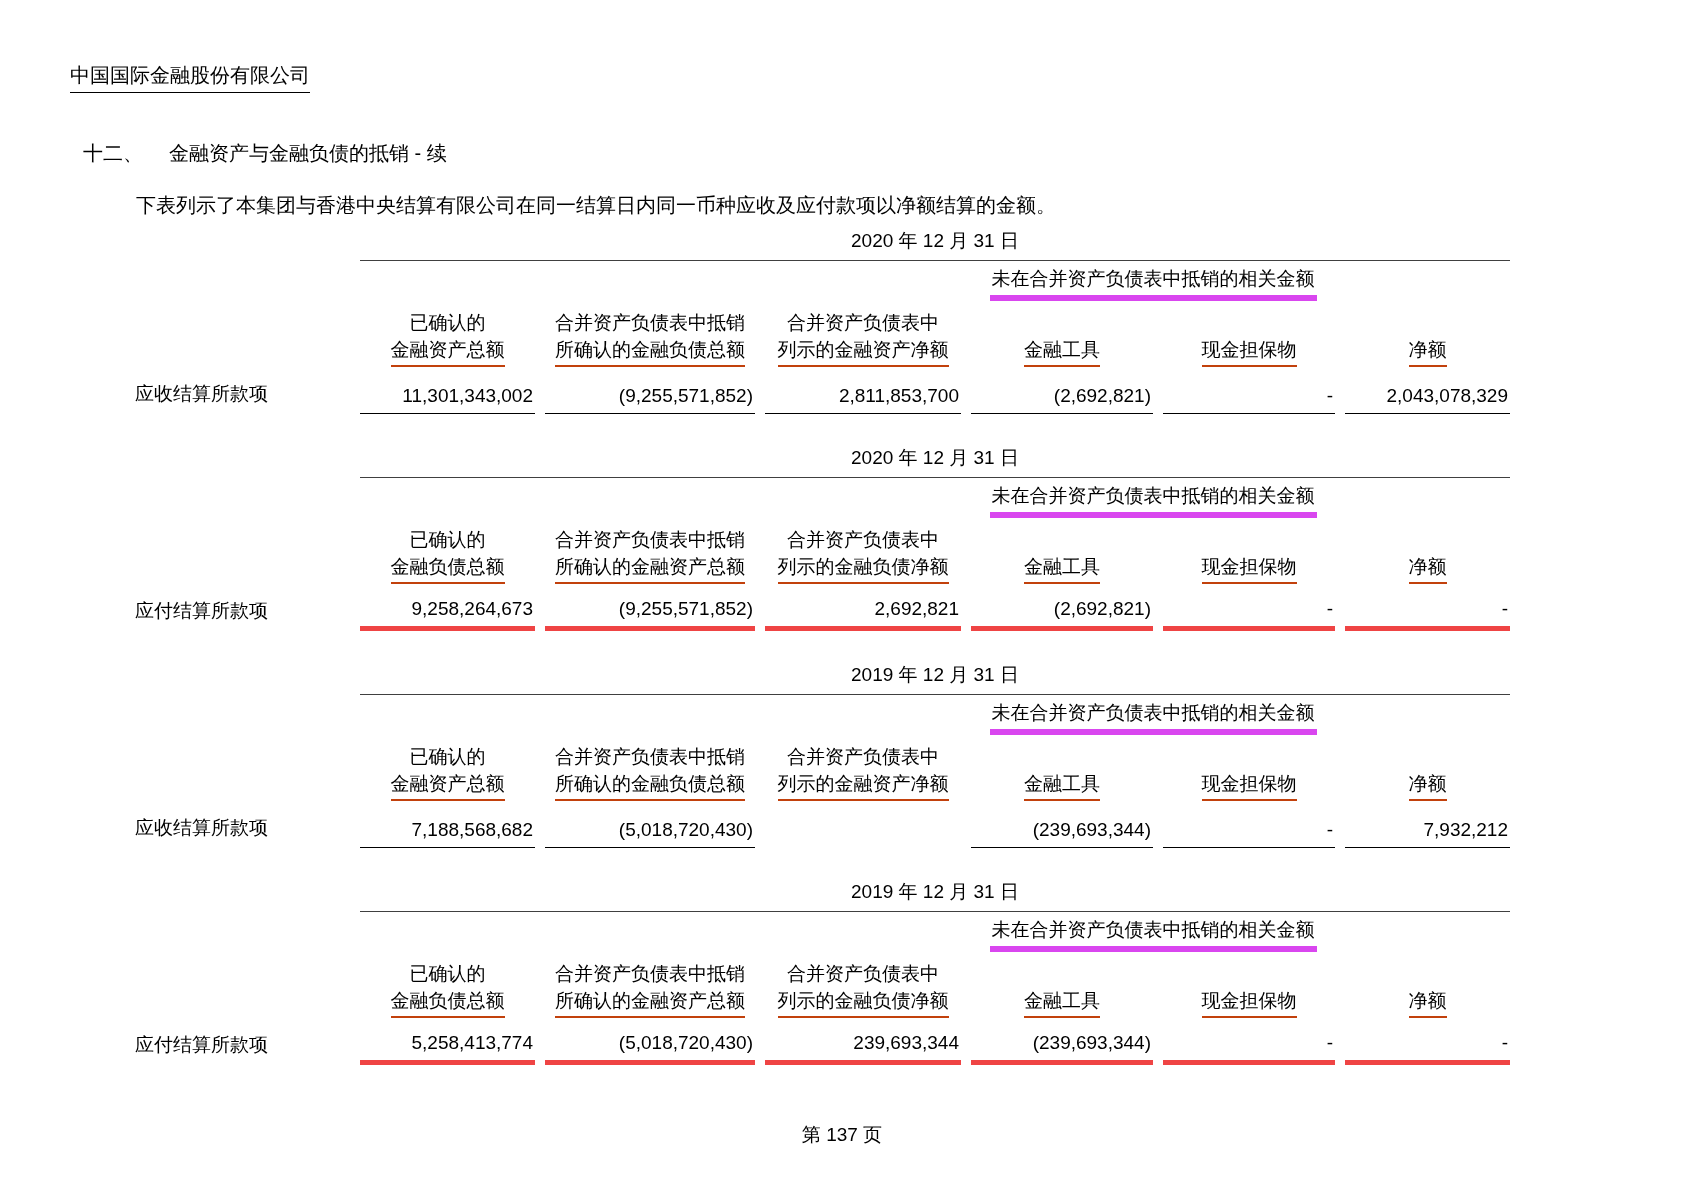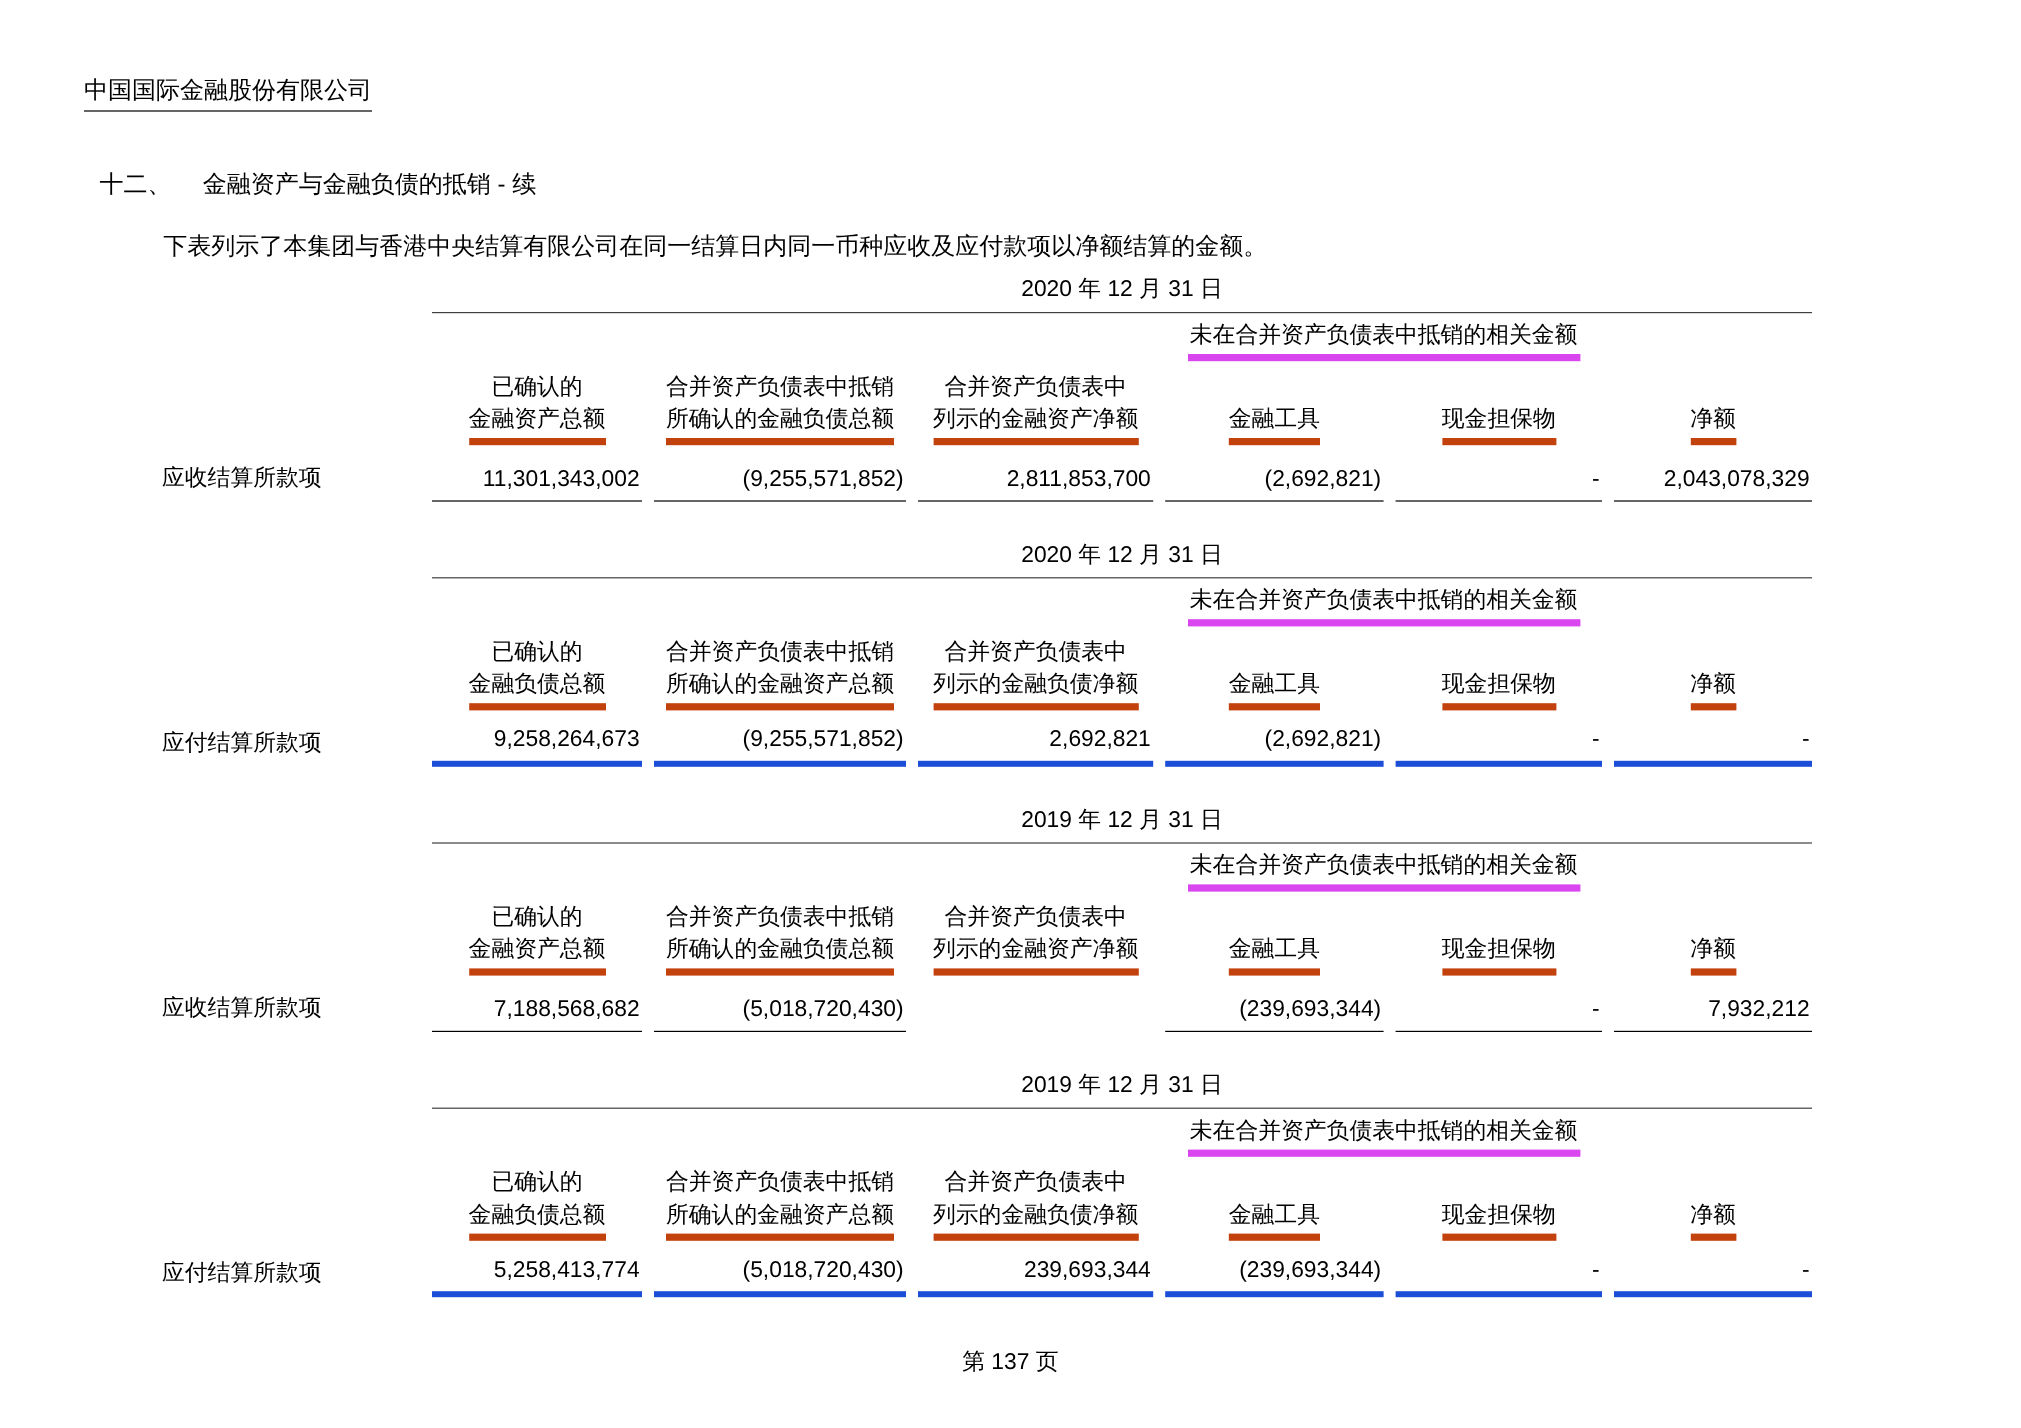--- a/index.html
+++ b/index.html
@@ -40,32 +40,32 @@
   }
   .grp {
     grid-row:2; grid-column:5/7; text-align:center; padding-top:5px;
   }
   .grp span { display:inline-block; border-bottom:6px solid #d946ef; padding:0 2px 3px 2px; }
   .h {
     grid-row:3; display:flex; flex-direction:column;
     justify-content:flex-end; align-items:center;
     padding-top:8px; line-height:27px;
   }
-  .h .u { display:inline-block; border-bottom:6px solid #c2410c; padding-bottom:2px; }
+  .h .u { display:inline-block; border-bottom:2px solid #c2410c; padding-bottom:2px; }
   .c2 { grid-column:2; } .c3 { grid-column:3; } .c4 { grid-column:4; }
   .c5 { grid-column:5; } .c6 { grid-column:6; } .c7 { grid-column:7; }
   .lbl {
     grid-row:4; grid-column:1; align-self:end;
     padding:14px 0 7px 35px; white-space:nowrap;
   }
   .v {
     grid-row:4; align-self:end; text-align:right;
     padding:14px 2px 6px 0; border-bottom:1px solid #000;
   }
-  .tbl.total .v { border-bottom:5px solid #1d4ed8; }
+  .tbl.total .v { border-bottom:5px solid #ef4444; }
 
   .footer {
     position:absolute; left:0; right:0; top:1122px;
     text-align:center; font-size:19px;
   }
 </style>
 </head>
 <body>
 
 <div class="page">

